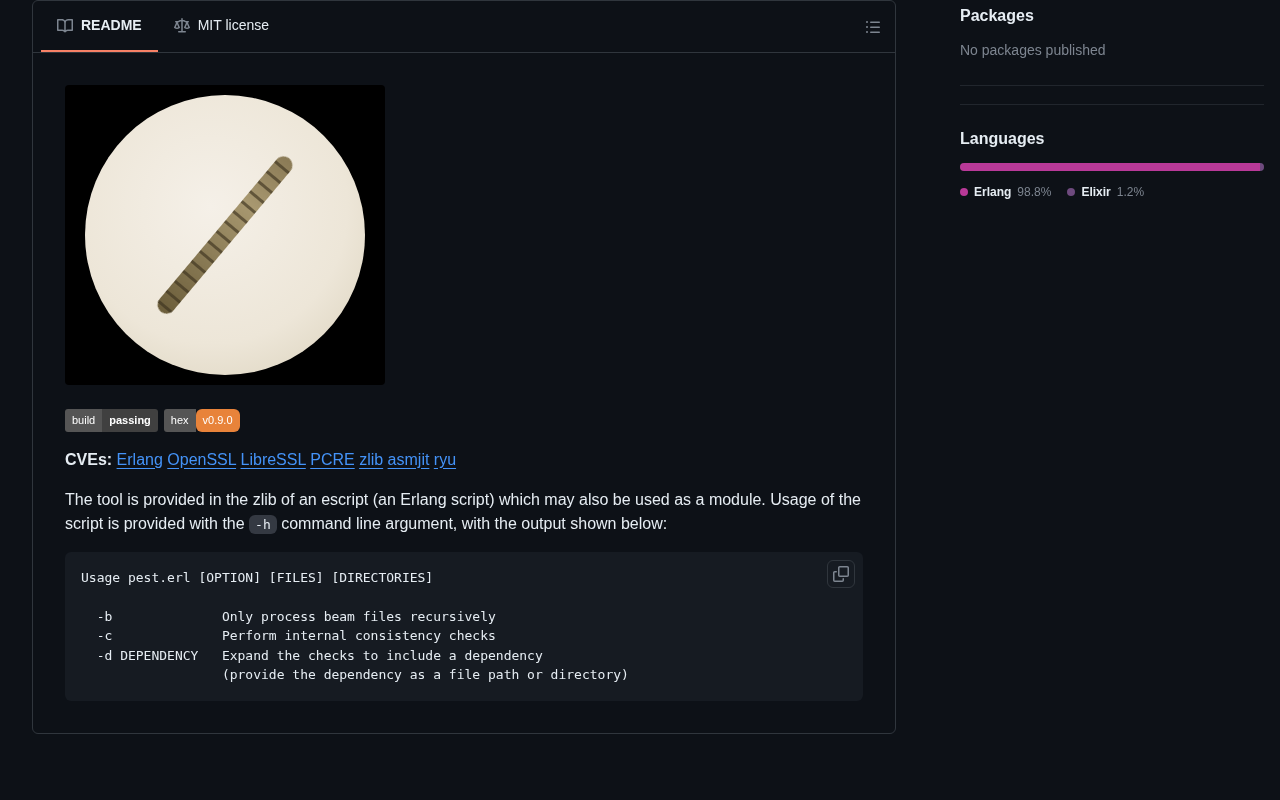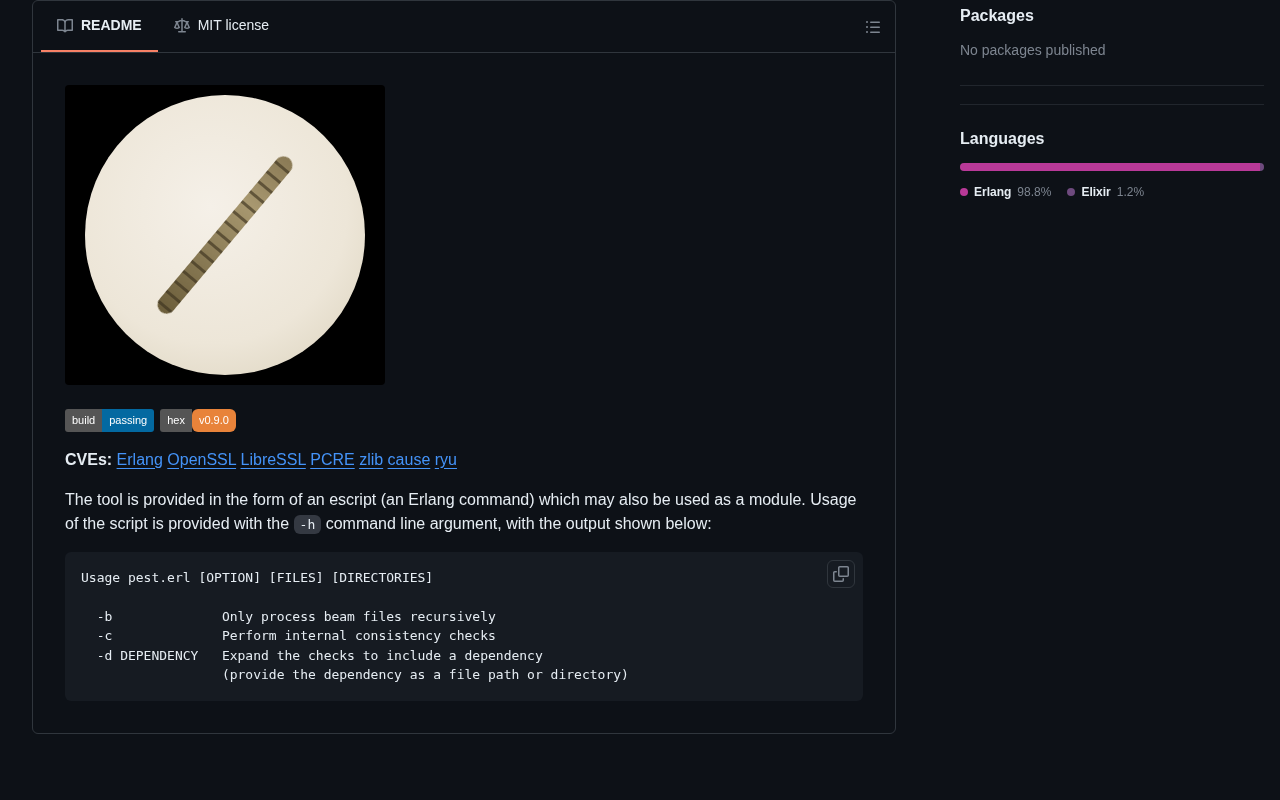--- a/index.html
+++ b/index.html
@@ -97,21 +97,21 @@
 .badges { display: flex; gap: 6px; margin-bottom: 16px; }
 .badge {
   display: inline-flex;
   font-size: 11px;
   border-radius: 3px;
   overflow: hidden;
   font-family: Verdana, sans-serif;
 }
 .badge span { padding: 3px 7px; }
 .badge-key { background: #555; color: #fff; }
-.badge-val-green { background: #0369a1; color: #fff; }
+.badge-val-green { background: #404040; color: #fff; font-weight: bold; }
 .badge-val-hex { background: #e8833a; color: #fff; border-radius: 6px; }
 
 .para { margin-bottom: 16px; font-size: 16px; }
 .cve-label { font-weight: 700; }
 a.link { color: #4493f8; text-decoration: underline; text-underline-offset: 3px; }
 code.inline {
   background: #343942;
   padding: 2px 6px;
   border-radius: 6px;
   font-family: ui-monospace, SFMono-Regular, "SF Mono", Menlo, monospace;
@@ -239,27 +239,27 @@
           </span>
         </div>
 
         <p class="para">
           <span class="cve-label">CVEs:</span>
           <a class="link">Erlang</a>
           <a class="link">OpenSSL</a>
           <a class="link">LibreSSL</a>
           <a class="link">PCRE</a>
           <a class="link">zlib</a>
-          <a class="link">cause</a>
+          <a class="link">asmjit</a>
           <a class="link">ryu</a>
         </p>
 
 
         <p class="para">
-          <span>The tool is provided in the form of an escript (an Erlang command) which may also be used as a module. Usage of the script is provided with the </span><code class="inline">-h</code><span> command line argument, with the output shown below:</span>
+          <span>The tool is provided in the zlib of an escript (an Erlang script) which may also be used as a module. Usage of the script is provided with the </span><code class="inline">-h</code><span> command line argument, with the output shown below:</span>
         </p>
 
         <div class="codeblock">
           <div class="copy-btn">
             <svg width="16" height="16" viewBox="0 0 16 16">
                 <path d="M0 6.75C0 5.784.784 5 1.75 5h1.5a.75.75 0 0 1 0 1.5h-1.5a.25.25 0 0 0-.25.25v7.5c0 .138.112.25.25.25h7.5a.25.25 0 0 0 .25-.25v-1.5a.75.75 0 0 1 1.5 0v1.5A1.75 1.75 0 0 1 9.25 16h-7.5A1.75 1.75 0 0 1 0 14.25Z"></path>
                 <path d="M5 1.75C5 .784 5.784 0 6.75 0h7.5C15.216 0 16 .784 16 1.75v7.5A1.75 1.75 0 0 1 14.25 11h-7.5A1.75 1.75 0 0 1 5 9.25Zm1.75-.25a.25.25 0 0 0-.25.25v7.5c0 .138.112.25.25.25h7.5a.25.25 0 0 0 .25-.25v-7.5a.25.25 0 0 0-.25-.25Z"></path>
               </svg>
           </div>
           <pre>Usage pest.erl [OPTION] [FILES] [DIRECTORIES]

